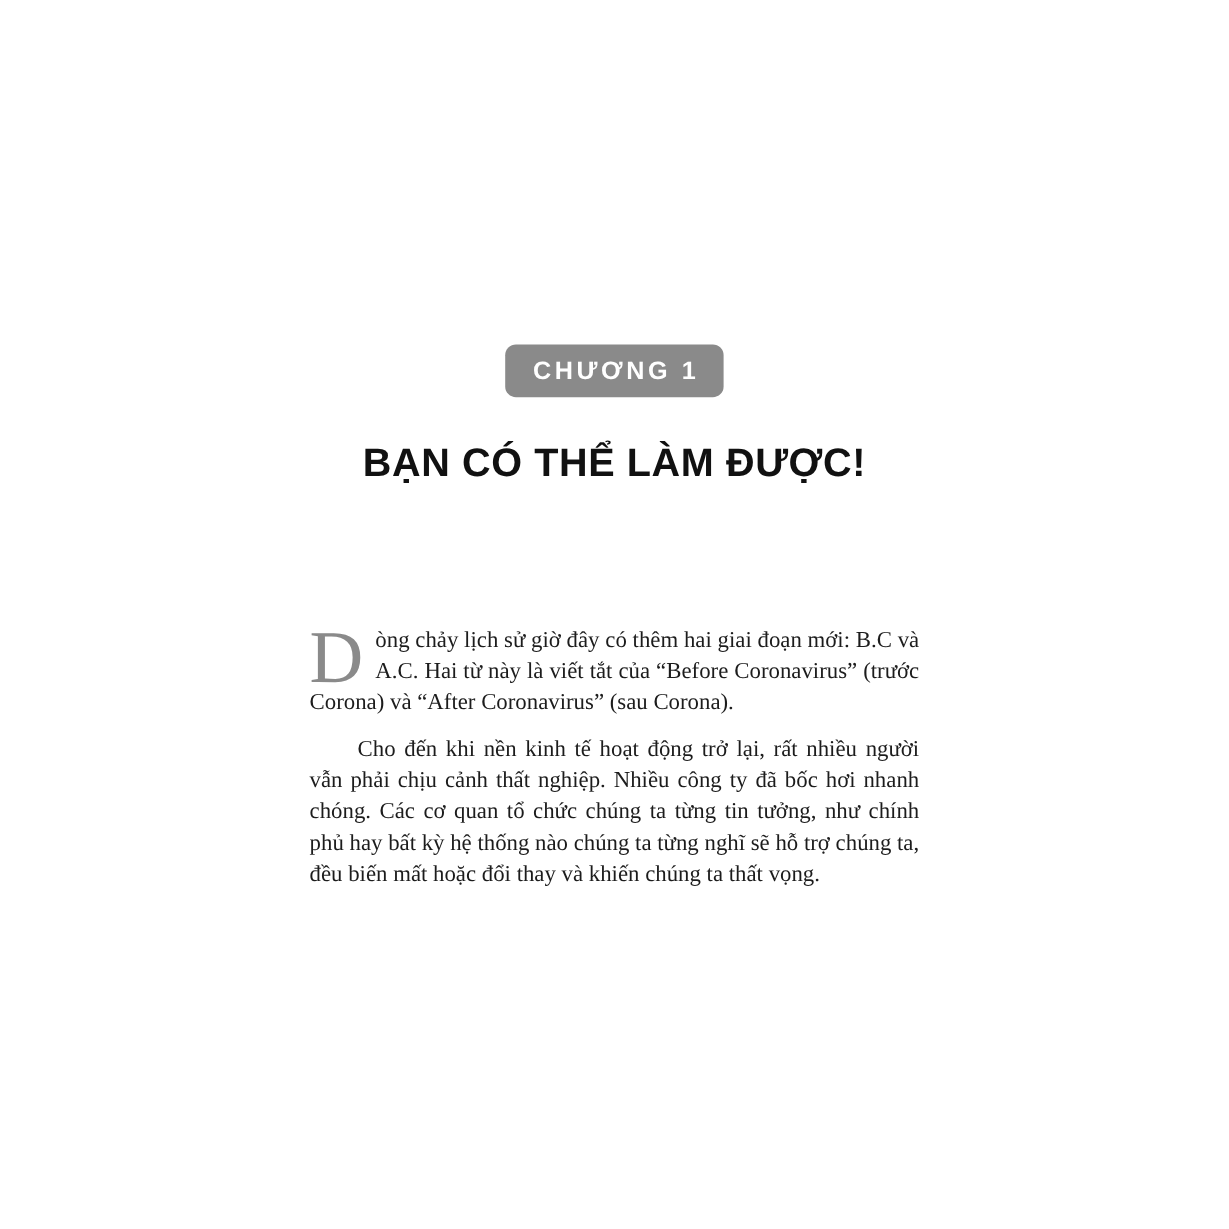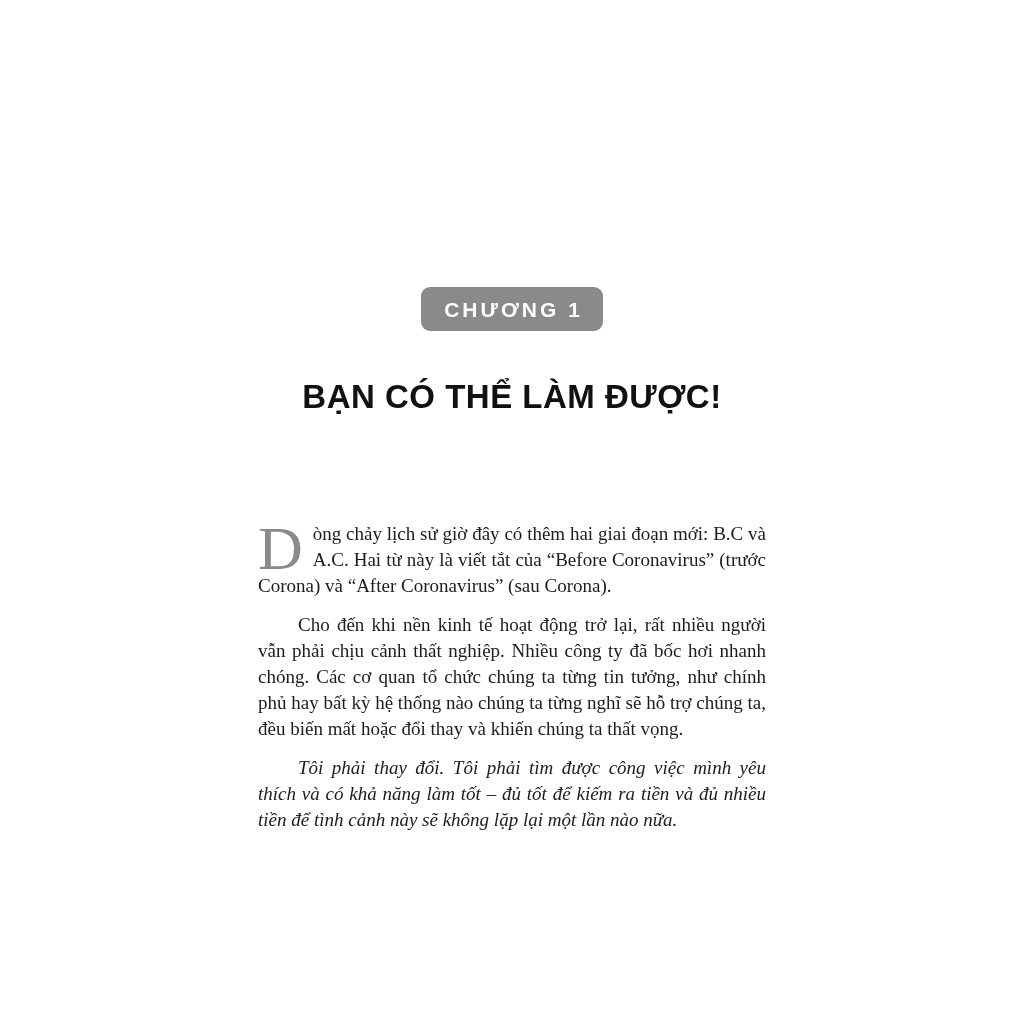--- a/index.html
+++ b/index.html
@@ -39,21 +39,21 @@
     letter-spacing: 3px;
     line-height: 1;
     padding: 12px 20px 11px 23px;
     border-radius: 9px;
   }
   .chapter-title {
     position: absolute;
     top: 362px;
     left: -20px;
     right: -20px;
-    margin: 16px;
+    margin: 5px;
     text-align: center;
     font-family: "Liberation Sans", sans-serif;
     font-weight: bold;
     font-size: 33px;
     letter-spacing: 0.5px;
     color: #111111;
   }
   .body-text {
     position: absolute;
     top: 521px;
@@ -92,17 +92,16 @@
       <span class="chapter-badge">CHƯƠNG 1</span>
     </div>
 
     <h1 class="chapter-title">BẠN CÓ THỂ LÀM ĐƯỢC!</h1>
 
     <div class="body-text">
       <p>
         <span class="dropcap">D</span><span>òng chảy lịch sử giờ đây có thêm hai giai đoạn mới: B.C và A.C. Hai từ này là viết tắt của “Before Coronavirus” (trước Corona) và “After Coronavirus” (sau Corona).</span>
       </p>
       <p class="indent">Cho đến khi nền kinh tế hoạt động trở lại, rất nhiều người vẫn phải chịu cảnh thất nghiệp. Nhiều công ty đã bốc hơi nhanh chóng. Các cơ quan tổ chức chúng ta từng tin tưởng, như chính phủ hay bất kỳ hệ thống nào chúng ta từng nghĩ sẽ hỗ trợ chúng ta, đều biến mất hoặc đổi thay và khiến chúng ta thất vọng.</p>
-      <p class="indent italic">Tôi phải thay đổi. Tôi phải tìm được công việc mình yêu thích và có khả năng làm tốt – đủ tốt để kiếm ra tiền và đủ nhiều tiền để tình cảnh này sẽ không lặp lại một lần nào nữa.</p>
     </div>
 
   </div>
 </div>
 
 </body></html>

